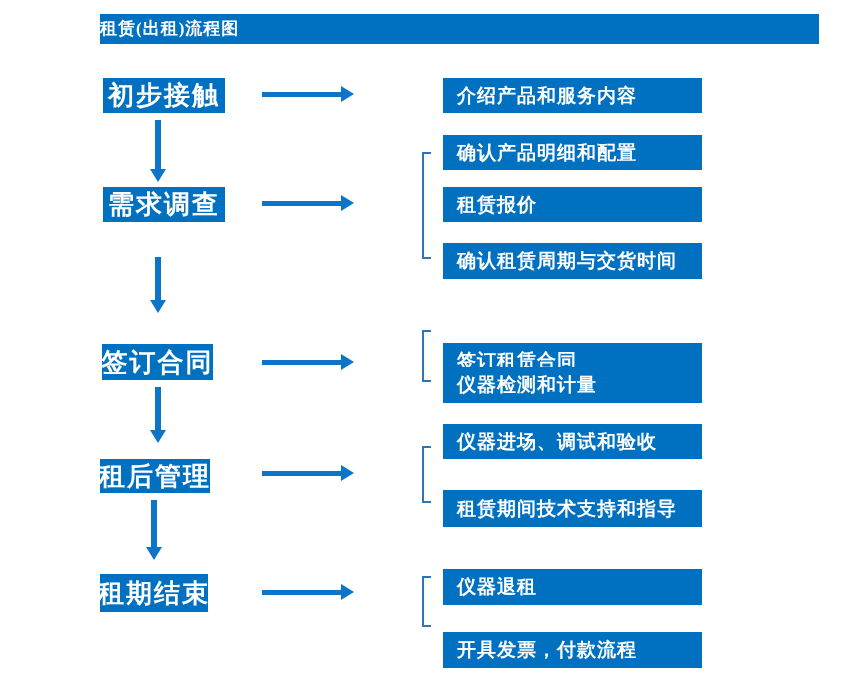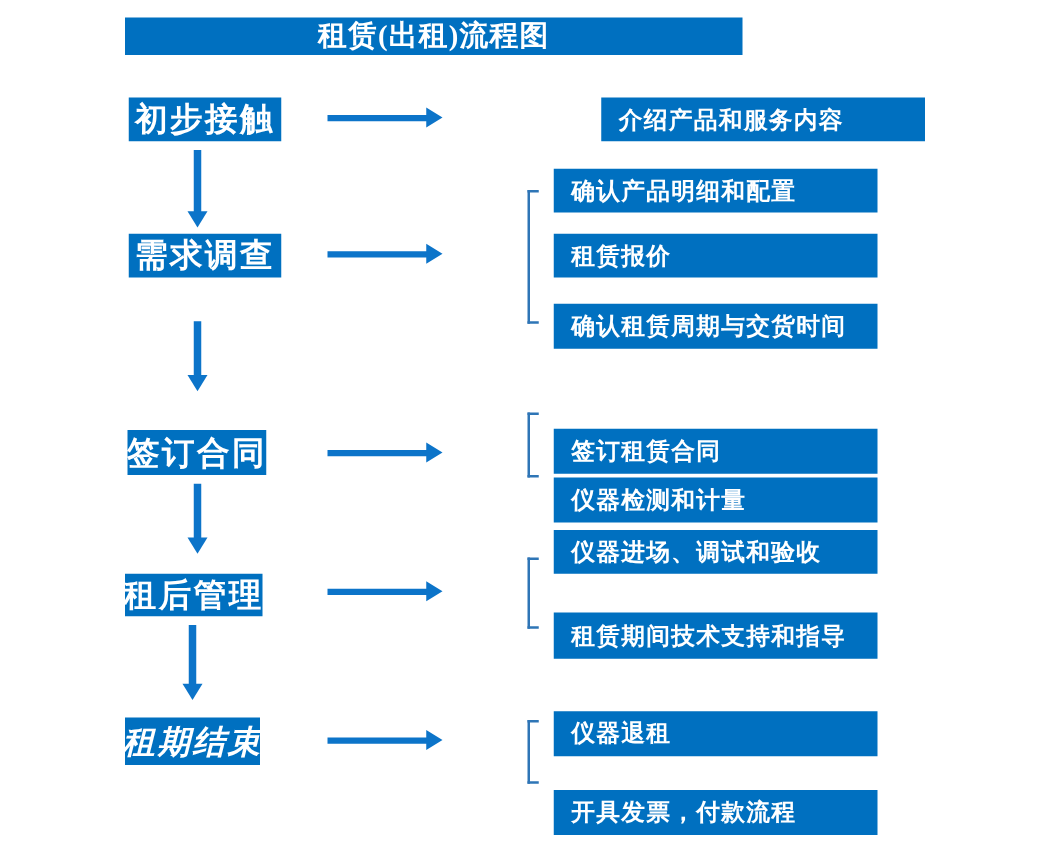--- a/index.html
+++ b/index.html
@@ -7,23 +7,23 @@
     --arrow-blue:#0c74c9;
     --bracket-blue:#2e75b6;
     --text-white:#ffffff;
   }
   html,body{margin:0;padding:0;background:#ffffff;}
   .canvas{
     position:relative;width:844px;height:688px;background:#ffffff;overflow:hidden;
     font-family:"Liberation Serif","DejaVu Serif",serif;
   }
   .titlebar{
-    position:absolute;left:100px;top:14px;width:494px;height:30px;
+    position:absolute;left:100px;top:14px;width:719px;height:30px;
     background:var(--box-blue);color:var(--text-white);
-    font-size:23px;font-weight:bold;text-align:center;line-height:30px;
+    font-size:17px;font-weight:bold;line-height:30px;
     letter-spacing:1px;
   }
   .lbox{
     position:absolute;background:var(--box-blue);color:var(--text-white);
     font-weight:bold;font-size:26px;text-align:center;
     display:flex;align-items:center;justify-content:center;
     letter-spacing:2px;white-space:nowrap;
   }
   .rbox{
     position:absolute;left:443px;width:259px;background:var(--box-blue);
@@ -56,28 +56,28 @@
     position:absolute;left:422px;width:9px;box-sizing:border-box;
     border-left:2px solid var(--bracket-blue);
     border-top:2px solid var(--bracket-blue);
     border-bottom:2px solid var(--bracket-blue);
   }
   
   #lbox-0{left:103px;top:78px;width:122px;height:35px;}
   #lbox-1{left:103px;top:187px;width:122px;height:35px;text-align:center;}
   #lbox-2{left:102px;top:344px;width:111px;height:36px;}
   #lbox-3{left:100px;top:459px;width:110px;height:34px;}
-  #lbox-4{left:100px;top:574px;width:108px;height:38px;font-style:italic;}
+  #lbox-4{left:100px;top:574px;width:108px;height:38px;}
 
-  #rbox-0{top:78px;height:35px;margin-left:38px;}
+  #rbox-0{top:78px;height:35px;}
   #rbox-1{top:135px;height:35px;}
   #rbox-2{top:187px;height:35px;}
   #rbox-3{top:243px;height:36px;}
   #rbox-4{top:311px;height:36px;margin-top:32px;}
-  #rbox-5{top:382px;height:36px;}
+  #rbox-5{top:367px;height:36px;}
   #rbox-6{top:424px;height:35px;}
   #rbox-7{top:490px;height:37px;}
   #rbox-8{top:557px;height:36px;margin-top:12px;}
   #rbox-9{top:632px;height:36px;}
 
   #harrow-0{left:262px;top:86px;}
   #harrow-1{left:262px;top:195px;}
   #harrow-2{left:262px;top:354px;}
   #harrow-3{left:262px;top:465px;}
   #harrow-4{left:262px;top:584px;}

